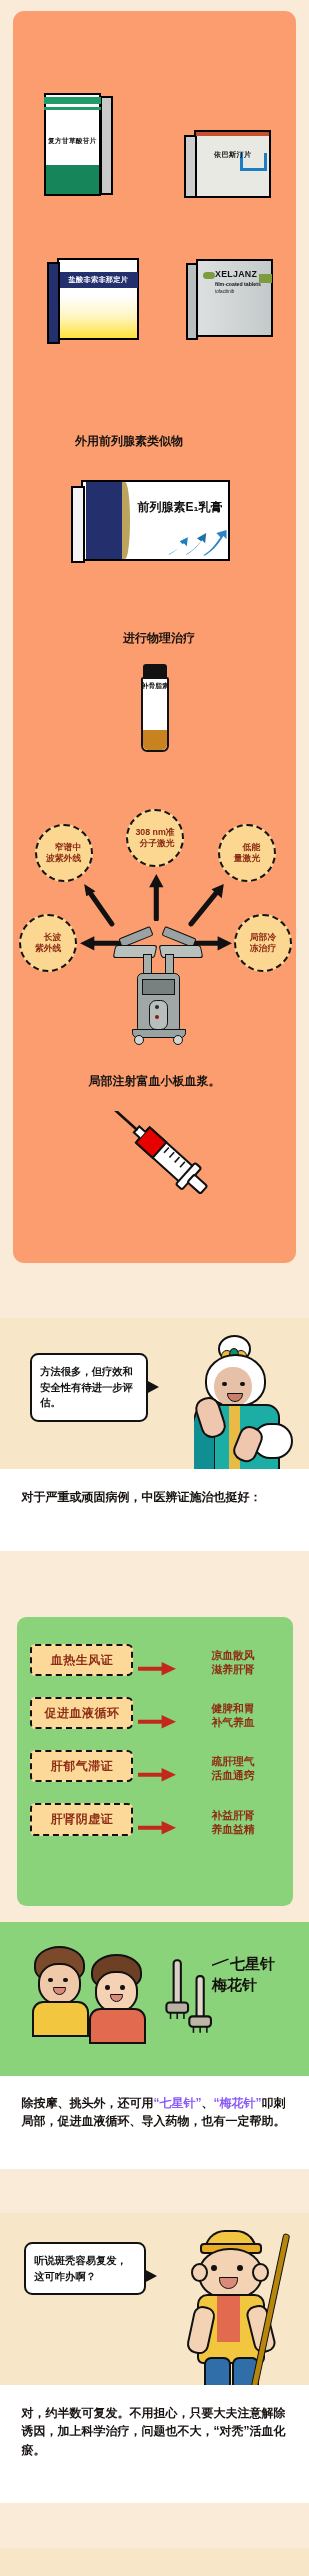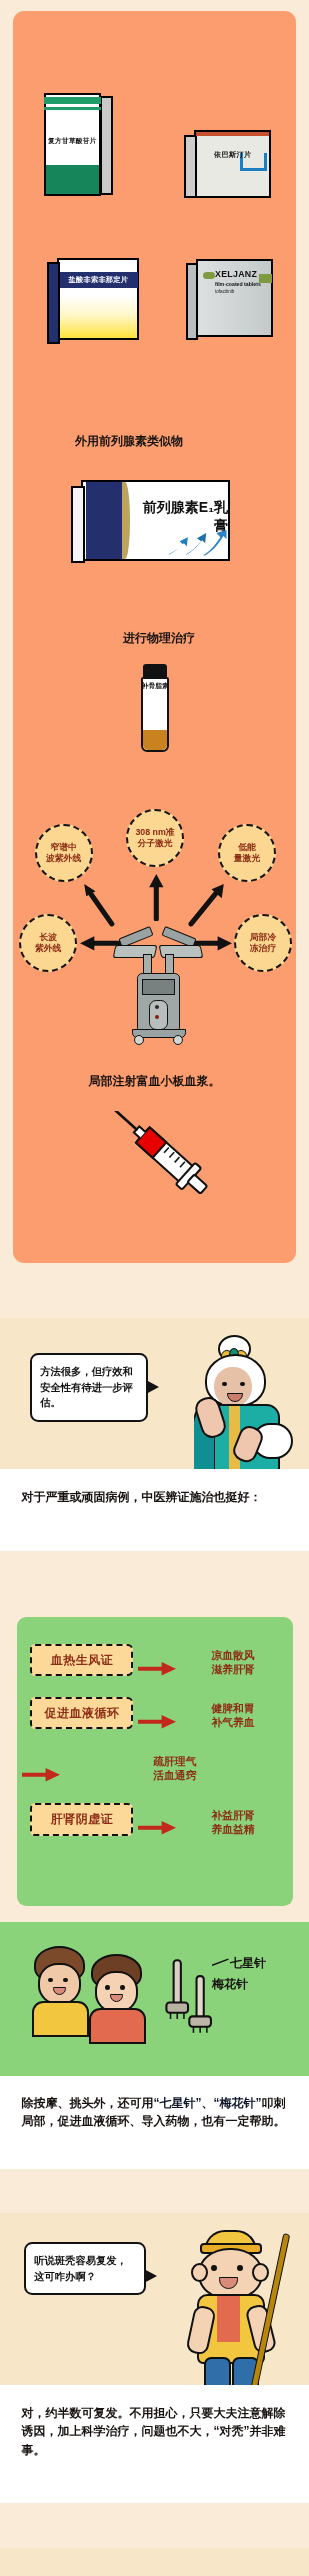--- a/index.html
+++ b/index.html
@@ -71,21 +71,21 @@
     background:#fcd791;
     border:2.6px dashed #131313;
     display:flex;align-items:center;justify-content:center;
     text-align:center;
     color:#8b2a14;
     font-weight:bold;
     font-size:8.8px;
     line-height:1.25;
     box-sizing:border-box;
   }
-  .circ span{display:block;padding:0 3.1px;}
+  .circ span{display:block;padding:0 3.1px;text-align:right;}
 
   .arrow-svg{position:absolute;}
 
   
   .bubble{
     position:absolute;
     background:#fff;
     border:2.6px solid #121212;
     border-radius:8.2px;
     box-sizing:border-box;
@@ -141,24 +141,24 @@
     text-align:center;
     padding-right:9.3px;
   }
   .tcm-treat span{display:block;}
 
   
   .needle-label{
     position:absolute;
     color:#16110f;
     font-weight:bold;
-    font-size:12px;
+    font-size:15px;
     white-space:nowrap;
   }
-  .hl-red{color:#0f172a;}
+  .hl-red{color:#8b5cf6;}
 
   
   .blob{position:absolute;}
 </style>
 </head>
 <body>
 
 <div class="page">
 
   <div class="panel panel-orange" style="top:11.3px;height:1252px;border-radius:11.3px;">
@@ -198,21 +198,21 @@
       <div style="position:absolute;left:32px;top:31px;width:57px;color:#222;font-size:4.6px;">tofacitinib</div>
     </div>
 
     <div class="ctr h-sub" style="position:absolute;left:0;top:402px;width:232px;margin-top:19px;">外用前列腺素类似物</div>
 
     <div class="boxwrap" style="left:57px;top:463px;width:170px;height:93px;">
       <div style="position:absolute;left:11.3px;top:6.2px;width:149px;height:81px;background:#fff;border:2.6px solid #000;box-sizing:border-box;"></div>
       <div style="position:absolute;left:1px;top:11.3px;width:14.4px;height:77px;background:#f4f4f4;border:2.6px solid #000;box-sizing:border-box;"></div>
       <div style="position:absolute;left:15.5px;top:8.2px;width:37px;height:77px;background:#24306e;"></div>
       <div style="position:absolute;left:52px;top:8.2px;width:8.2px;height:77px;background:#bda45e;border-radius:0 60% 60% 0/0 50% 50% 0;"></div>
-      <div style="position:absolute;left:62px;top:25px;width:96px;text-align:right;color:#101010;font-weight:bold;font-size:14px;">前列腺素E₁乳膏</div>
+      <div style="position:absolute;left:62px;top:25px;width:96px;text-align:center;color:#101010;font-weight:bold;font-size:12px;">前列腺素E₁乳膏</div>
       <svg width="62" height="28" style="position:absolute;left:96px;top:56px;" viewBox="0 0 120 55">
         <path d="M6 48 C 20 40 26 34 34 26 L 40 32 L 42 14 L 26 22 L 32 28 C 24 36 16 42 4 48 Z" fill="#1d7fc1"></path>
         <path d="M40 48 C 56 38 62 30 70 20 L 76 26 L 78 6 L 60 16 L 68 22 C 60 32 52 40 38 48 Z" fill="#1f6fa8"></path>
         <path d="M76 50 C 96 38 102 26 112 12 L 118 18 L 118 0 L 98 6 L 106 14 C 96 28 90 38 72 50 Z" fill="#2d84c4"></path>
       </svg>
     </div>
 
     <div class="ctr h-sub" style="position:absolute;left:0;top:618px;width:292px;">进行物理治疗</div>
 
     <div class="boxwrap" style="left:123px;top:653px;width:38px;height:98px;">
@@ -359,20 +359,21 @@
             <path d="M0 11 L 46 11 L 46 2 L 74 15 L 46 28 L 46 19 L 0 19 Z" fill="#c2281c"></path>
           </svg>
       </div>
       <div class="tcm-treat">
         <span>健脾和胃</span>
         <span>补气养血</span>
       </div>
     </div>
 
     <div class="tcm-row" style="margin-top:4.1px;">
+      <div class="tcm-tag">肝郁气滞证</div>
       <div class="tcm-arrow">
         <svg width="39" height="15.5" viewBox="0 0 76 30">
             <path d="M0 11 L 46 11 L 46 2 L 74 15 L 46 28 L 46 19 L 0 19 Z" fill="#c2281c"></path>
           </svg>
       </div>
       <div class="tcm-treat">
         <span>疏肝理气</span>
         <span>活血通窍</span>
       </div>
     </div>
@@ -456,21 +457,21 @@
       <div style="position:absolute;left:47px;top:67px;width:23px;height:46px;background:#e26a4e;"></div>
       <div style="position:absolute;left:19.6px;top:77px;width:17.5px;height:44px;border-radius:9.3px;background:#f3d3b4;border:2.1px solid #111;transform:rotate(12deg);"></div>
       <div style="position:absolute;left:80px;top:76px;width:17.5px;height:44px;border-radius:9.3px;background:#f3d3b4;border:2.1px solid #111;transform:rotate(-14deg);"></div>
       <div style="position:absolute;left:34px;top:128px;width:23px;height:49px;border-radius:7.2px;background:#2f6ea8;border:2.1px solid #111;"></div>
       <div style="position:absolute;left:62px;top:128px;width:23px;height:49px;border-radius:7.2px;background:#2f6ea8;border:2.1px solid #111;"></div>
       <div style="position:absolute;left:96px;top:3.1px;width:5.2px;height:165px;background:#b8860b;border:1.5px solid #111;border-radius:3.1px;transform:rotate(12deg);"></div>
     </div>
   </div>
 
   <div class="panel panel-white" style="top:2385px;height:118px;left:0;width:309px;">
-    <div class="body-text" style="padding:18.5px 21.6px 0 21.6px;font-size:12px;">对，约半数可复发。不用担心，只要大夫注意解除诱因，加上科学治疗，问题也不大，“对秃”并非难事。</div>
+    <div class="body-text" style="padding:18.5px 21.6px 0 21.6px;font-size:12px;">对，约半数可复发。不用担心，只要大夫注意解除诱因，加上科学治疗，问题也不大，“对秃”活血化瘀。</div>
   </div>
 
   <div class="panel panel-cream" style="top:2504px;height:824px;left:0;width:309px;">
     <div class="blob" style="left:20.6px;top:20.6px;width:268px;height:206px;opacity:0.0;"></div>
   </div>
 
 </div>
 
 
 </body></html>

